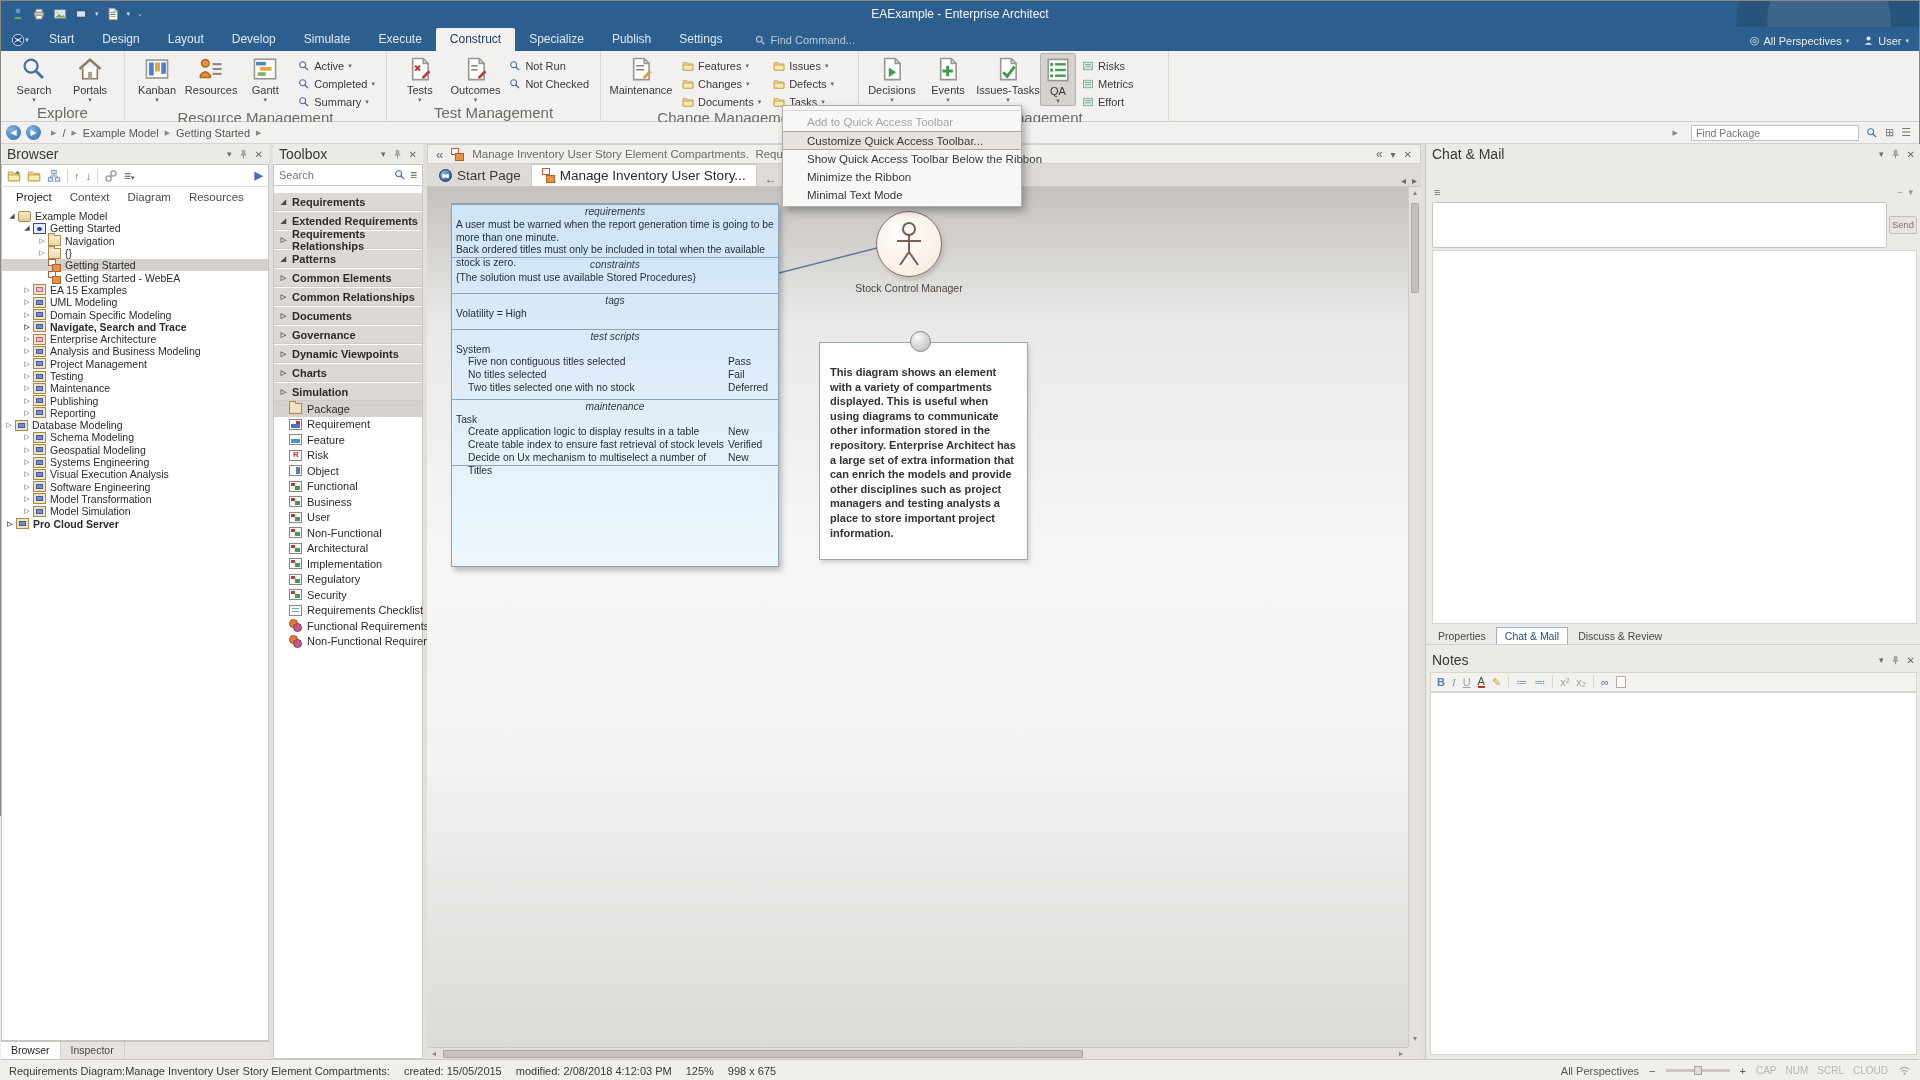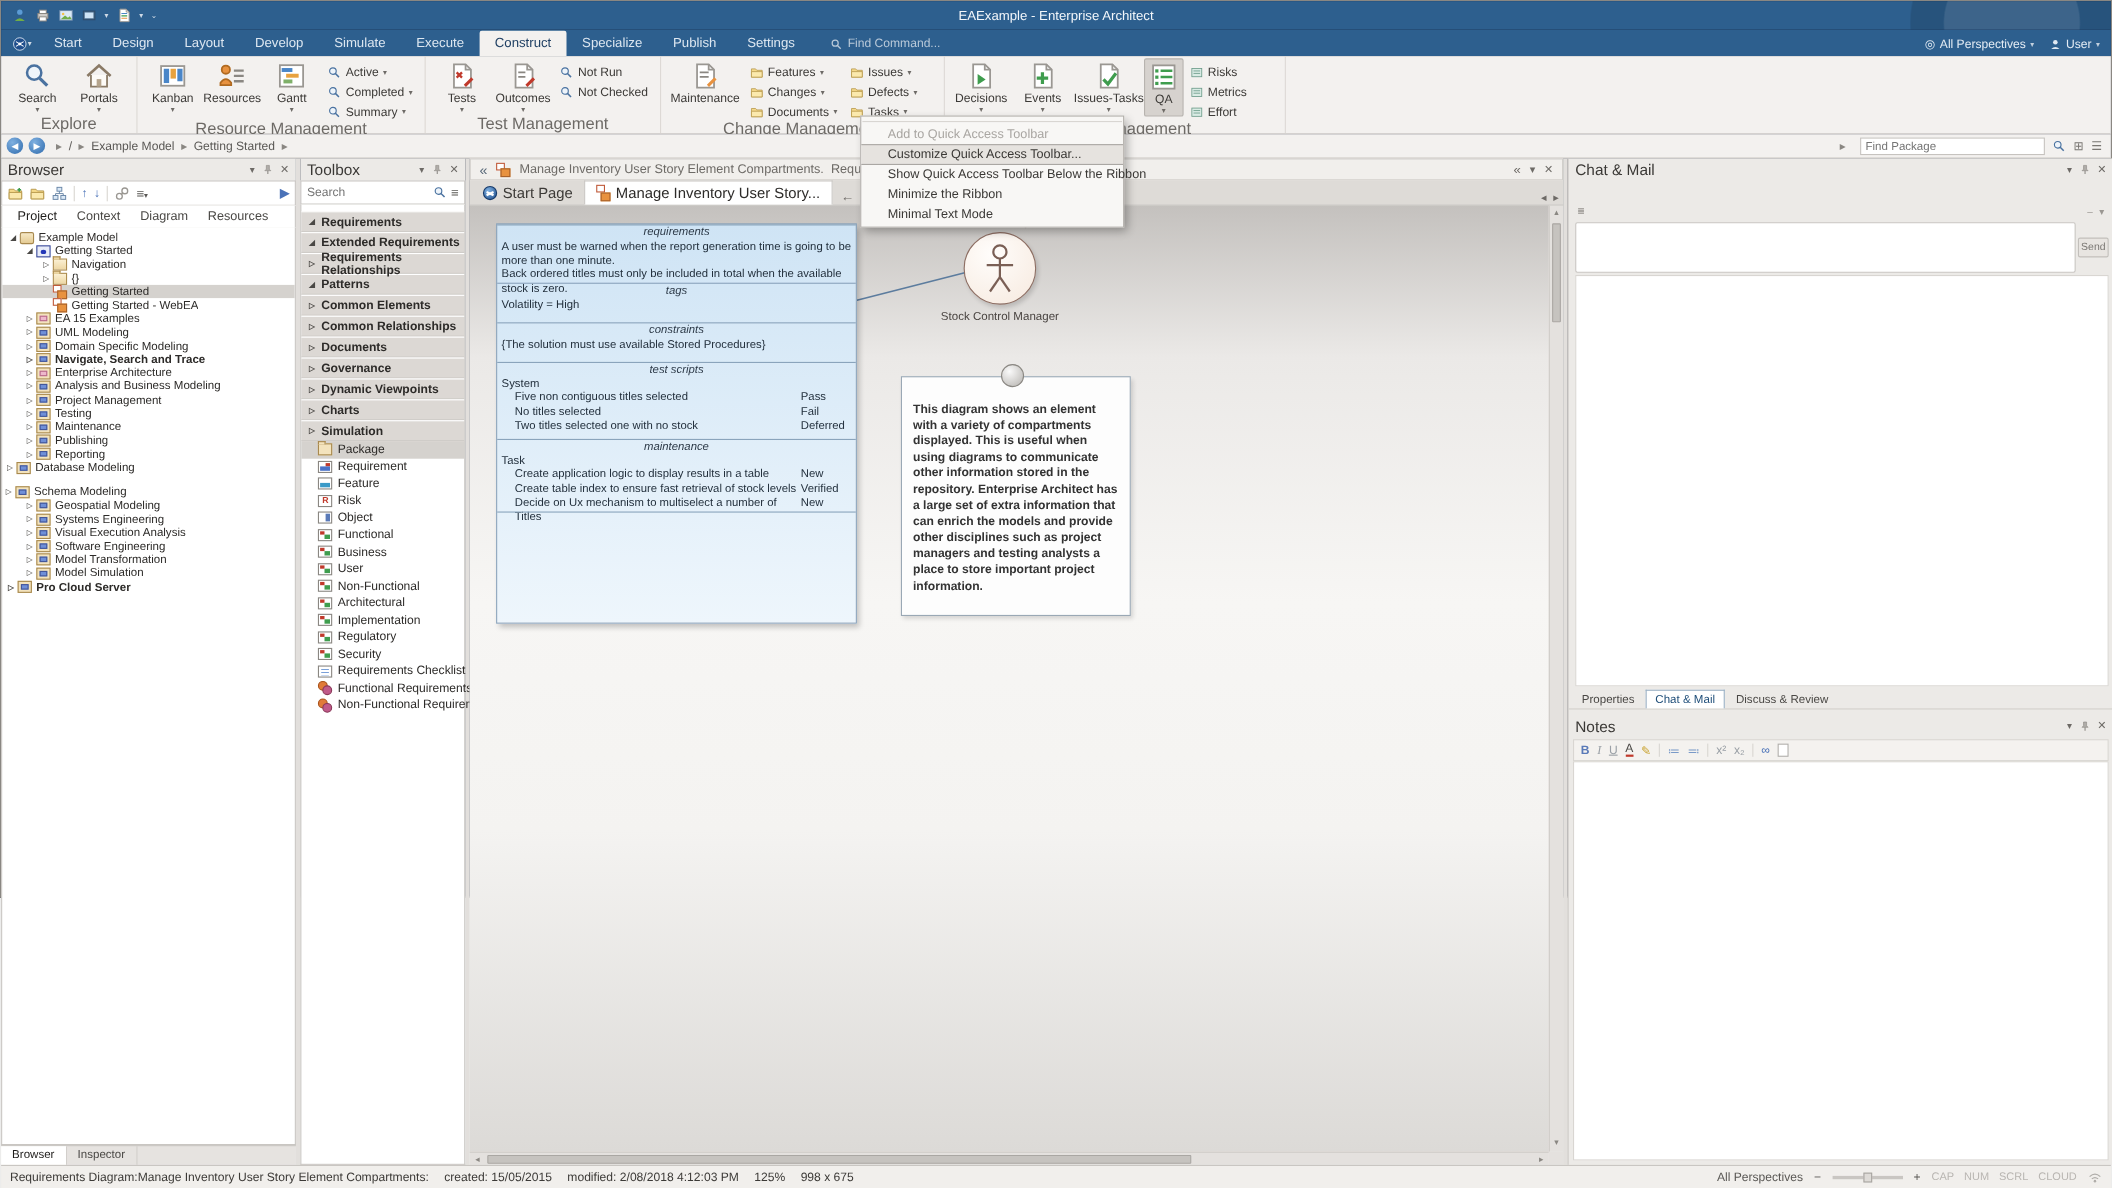--- a/index.html
+++ b/index.html
@@ -1,18 +1,18 @@
 <!DOCTYPE html>
 <html><head>
 <meta charset="utf-8">
 <style>
 *{margin:0;padding:0;box-sizing:border-box}
 html,body{width:1920px;height:1080px;overflow:hidden}
 body{font-family:"Liberation Sans",sans-serif;font-size:12px;color:#2d2b29;background:#ececeb}
-#app{position:relative;width:1920px;height:816px;border:1px solid #8a8782;background:#0f172a}
+#app{position:relative;width:1920px;height:816px;border:1px solid #8a8782;background:#86efac}
 
 
 #titlebar{position:absolute;left:0;top:0;width:100%;height:26px;background:#2d5f8e;display:flex;align-items:center;overflow:hidden}
 #titlebar::after{content:"";position:absolute;right:-40px;top:-60px;width:260px;height:160px;border-radius:50%;
  background:radial-gradient(circle,rgba(255,255,255,.10) 0 40%,transparent 41%),radial-gradient(circle,rgba(0,0,0,.12) 0 60%,transparent 61%);}
 #qat{display:flex;align-items:center;gap:7px;padding-left:10px;z-index:2}
 #qat .car{color:#cfdae6;font-size:7px}
 #win-title{position:absolute;left:0;right:0;text-align:center;color:#f2f6fa;font-size:12px}
 .ic{width:14px;height:14px;display:inline-block;vertical-align:middle}
 .icL{width:26px;height:26px;display:block;margin:0 auto}
@@ -783,21 +783,21 @@
           <div class="trow exp-closed" style="padding-left: 19px;">
             <span class="texp"></span>
             <span class="tico ico-pkg-blue"></span>
             <span class="tlab">Reporting</span>
           </div>
           <div class="trow exp-closed" style="padding-left: 1px;">
             <span class="texp"></span>
             <span class="tico ico-pkg-blue"></span>
             <span class="tlab">Database Modeling</span>
           </div>
-          <div class="trow exp-closed" style=" margin-top: 10px;">
+          <div class="trow exp-closed" style="padding-left: 19px;">
             <span class="texp"></span>
             <span class="tico ico-pkg-blue"></span>
             <span class="tlab">Schema Modeling</span>
           </div>
           <div class="trow exp-closed" style="padding-left: 19px;">
             <span class="texp"></span>
             <span class="tico ico-pkg-blue"></span>
             <span class="tlab">Geospatial Modeling</span>
           </div>
           <div class="trow exp-closed" style="padding-left: 19px;">
@@ -1008,30 +1008,30 @@
         </svg>
 
         <div id="us">
           <div class="us-comp c-req">
             <div class="us-cl">requirements</div>
             <div>
               <div class="us-line"><span>A user must be warned when the report generation time is going to be more than one minute.</span></div>
                 <div class="us-line"><span>Back ordered titles must only be included in total when the available stock is zero.</span></div>
             </div>
           </div>
+          <div class="us-comp c-con">
+            <div class="us-cl">constraints</div>
+            <div>
+              <div class="us-line"><span>{The solution must use available Stored Procedures}</span></div>
+            </div>
+          </div>
           <div class="us-comp c-tag">
             <div class="us-cl">tags</div>
             <div>
               <div class="us-line"><span>Volatility = High</span></div>
-            </div>
-          </div>
-          <div class="us-comp c-con">
-            <div class="us-cl">constraints</div>
-            <div>
-              <div class="us-line"><span>{The solution must use available Stored Procedures}</span></div>
             </div>
           </div>
           <div class="us-comp c-test">
             <div class="us-cl">test scripts</div>
             <div class="us-grp">System</div>
             <div>
               <div class="us-row">
                   <span class="us-rt">Five non contiguous titles selected</span>
                   <span class="us-rs">Pass</span>
                 </div>

